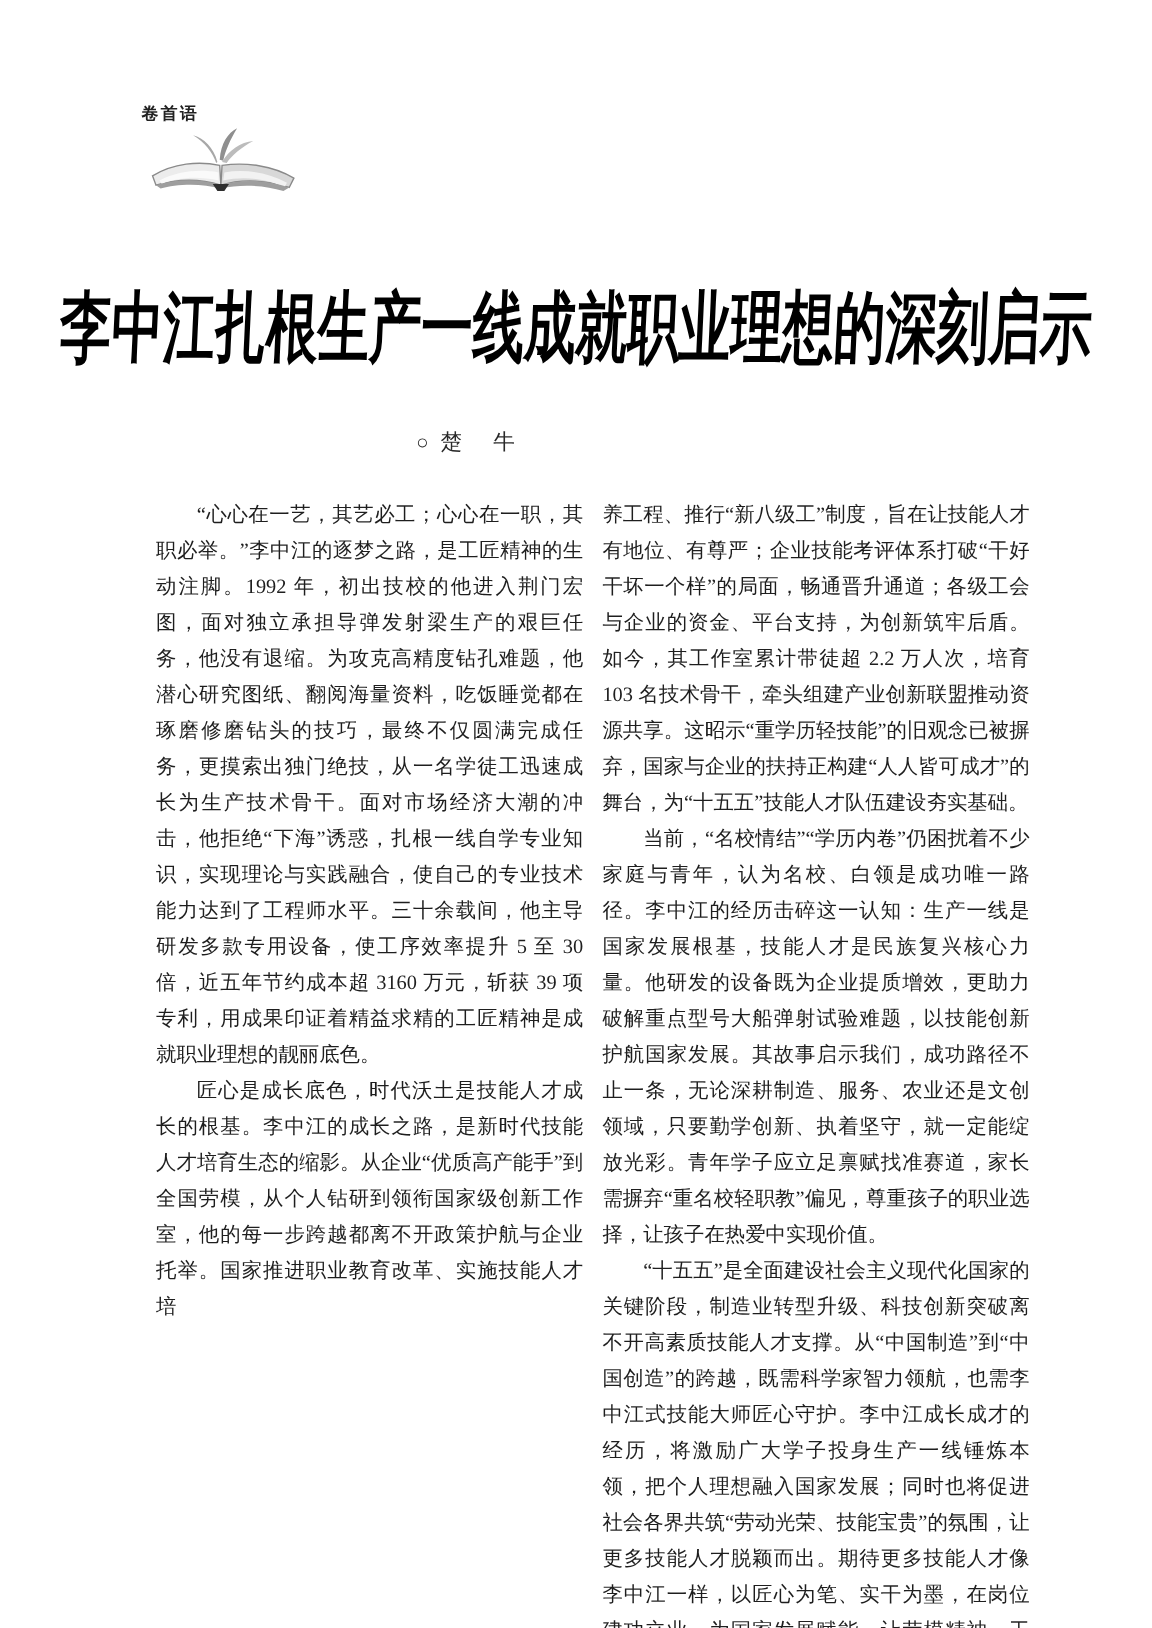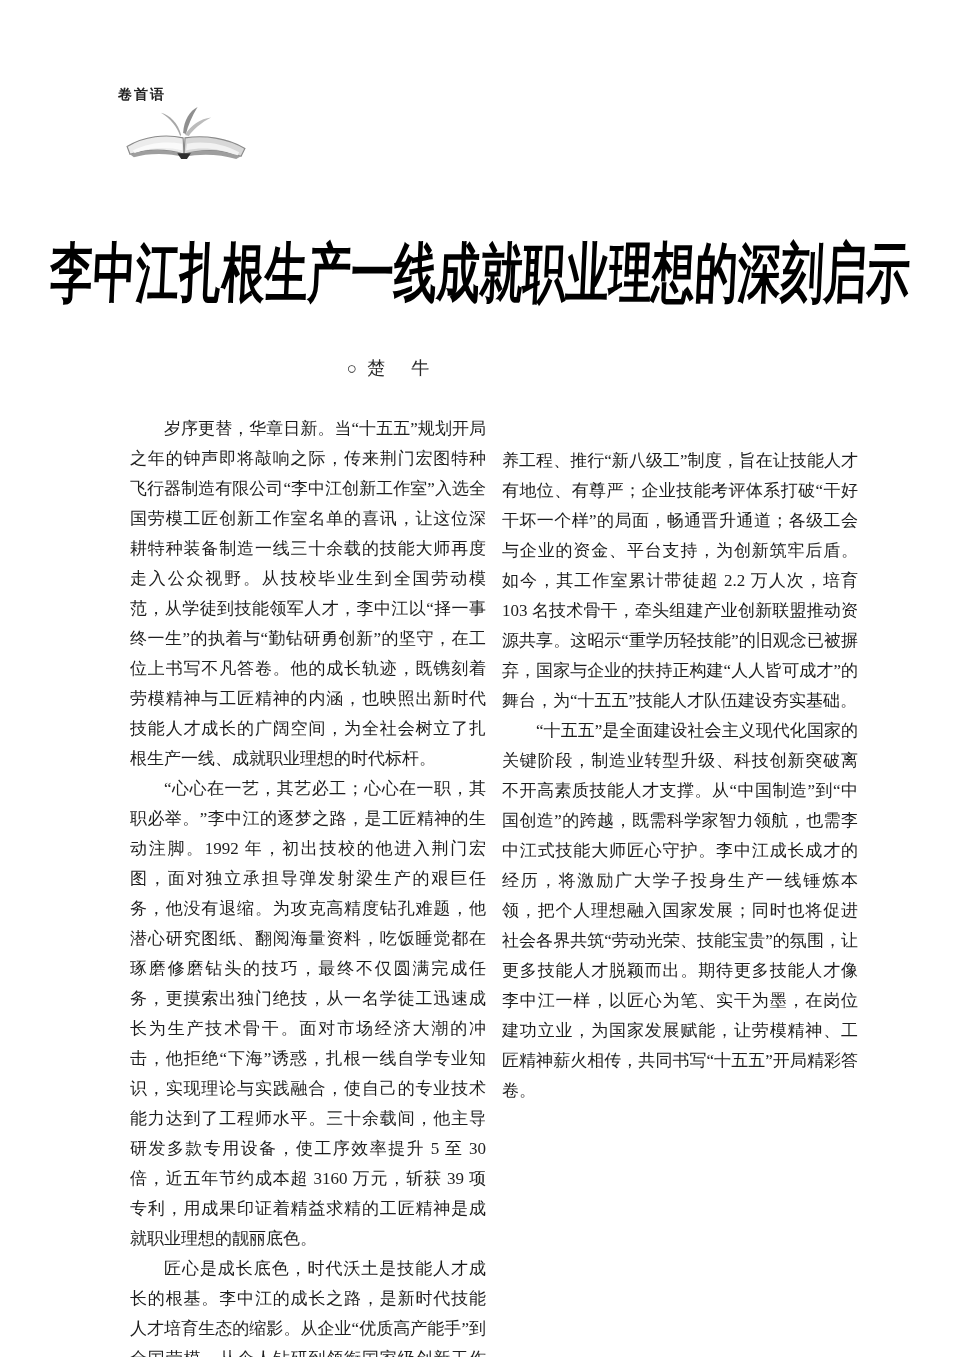--- a/index.html
+++ b/index.html
@@ -88,21 +88,21 @@
     flex: 0 0 356px;
   }
   .col p {
     font-size: 17px;
     line-height: 30px;
     text-align: justify;
     text-justify: inter-ideograph;
     text-indent: 2em;
     color: #1e1e1e;
   }
-  .col p.no-indent { text-indent: 0; margin-top: 32px; }
+  .col p.no-indent { text-indent: 0; }
 </style>
 </head>
 <body>
 
 <div class="masthead">
   <div class="section-label">卷首语</div>
   <svg class="book-icon" viewBox="0 0 130 58" xmlns="http://www.w3.org/2000/svg" aria-hidden="true">
     <path d="M60,30 C57,18 48,9 39,7 C49,13 56,22 59,31 Z" fill="#a8a8a8"></path>
     <path d="M62,28 C63,14 69,5 77,1 C71,11 67,20 65,29 Z" fill="#8f8f8f"></path>
     <path d="M64,30 C70,20 80,13 91,12 C81,17 72,25 68,31 Z" fill="#bcbcbc"></path>
@@ -118,21 +118,21 @@
 <div class="title-wrap">
   <div class="article-title">李中江扎根生产一线成就职业理想的深刻启示</div>
 </div>
 
 <div class="byline">
   <span class="marker">○</span><span>楚　牛</span>
 </div>
 
 <div class="article-body">
   <div class="col">
-    <p>岁序更替，华章日新。当“十五五”规划开局之年的钟声即将敲响之际，传来荆门宏图特种飞行器制造有限公司“李中江创新工作室”入选全国劳模工匠创新工作室名单的喜讯，让这位深耕特种装备制造一线三十余载的技能大师再度走入公众视野。从技校毕业生到全国劳动模范，从学徒到技能领军人才，李中江以“择一事终一生”的执着与“勤钻研勇创新”的坚守，在工位上书写不凡答卷。他的成长轨迹，既镌刻着劳模精神与工匠精神的内涵，也映照出新时代技能人才成长的广阔空间，为全社会树立了扎根生产一线、成就职业理想的时代标杆。</p>
     <p>“心心在一艺，其艺必工；心心在一职，其职必举。”李中江的逐梦之路，是工匠精神的生动注脚。1992 年，初出技校的他进入荆门宏图，面对独立承担导弹发射梁生产的艰巨任务，他没有退缩。为攻克高精度钻孔难题，他潜心研究图纸、翻阅海量资料，吃饭睡觉都在琢磨修磨钻头的技巧，最终不仅圆满完成任务，更摸索出独门绝技，从一名学徒工迅速成长为生产技术骨干。面对市场经济大潮的冲击，他拒绝“下海”诱惑，扎根一线自学专业知识，实现理论与实践融合，使自己的专业技术能力达到了工程师水平。三十余载间，他主导研发多款专用设备，使工序效率提升 5 至 30 倍，近五年节约成本超 3160 万元，斩获 39 项专利，用成果印证着精益求精的工匠精神是成就职业理想的靓丽底色。</p>
     <p>匠心是成长底色，时代沃土是技能人才成长的根基。李中江的成长之路，是新时代技能人才培育生态的缩影。从企业“优质高产能手”到全国劳模，从个人钻研到领衔国家级创新工作室，他的每一步跨越都离不开政策护航与企业托举。国家推进职业教育改革、实施技能人才培</p>
   </div>
   <div class="col">
     <p class="no-indent">养工程、推行“新八级工”制度，旨在让技能人才有地位、有尊严；企业技能考评体系打破“干好干坏一个样”的局面，畅通晋升通道；各级工会与企业的资金、平台支持，为创新筑牢后盾。如今，其工作室累计带徒超 2.2 万人次，培育 103 名技术骨干，牵头组建产业创新联盟推动资源共享。这昭示“重学历轻技能”的旧观念已被摒弃，国家与企业的扶持正构建“人人皆可成才”的舞台，为“十五五”技能人才队伍建设夯实基础。</p>
+    <p>当前，“名校情结”“学历内卷”仍困扰着不少家庭与青年，认为名校、白领是成功唯一路径。李中江的经历击碎这一认知：生产一线是国家发展根基，技能人才是民族复兴核心力量。他研发的设备既为企业提质增效，更助力破解重点型号大船弹射试验难题，以技能创新护航国家发展。其故事启示我们，成功路径不止一条，无论深耕制造、服务、农业还是文创领域，只要勤学创新、执着坚守，就一定能绽放光彩。青年学子应立足禀赋找准赛道，家长需摒弃“重名校轻职教”偏见，尊重孩子的职业选择，让孩子在热爱中实现价值。</p>
     <p>“十五五”是全面建设社会主义现代化国家的关键阶段，制造业转型升级、科技创新突破离不开高素质技能人才支撑。从“中国制造”到“中国创造”的跨越，既需科学家智力领航，也需李中江式技能大师匠心守护。李中江成长成才的经历，将激励广大学子投身生产一线锤炼本领，把个人理想融入国家发展；同时也将促进社会各界共筑“劳动光荣、技能宝贵”的氛围，让更多技能人才脱颖而出。期待更多技能人才像李中江一样，以匠心为笔、实干为墨，在岗位建功立业，为国家发展赋能，让劳模精神、工匠精神薪火相传，共同书写“十五五”开局精彩答卷。</p>
   </div>
 </div>
 
 </body></html>

